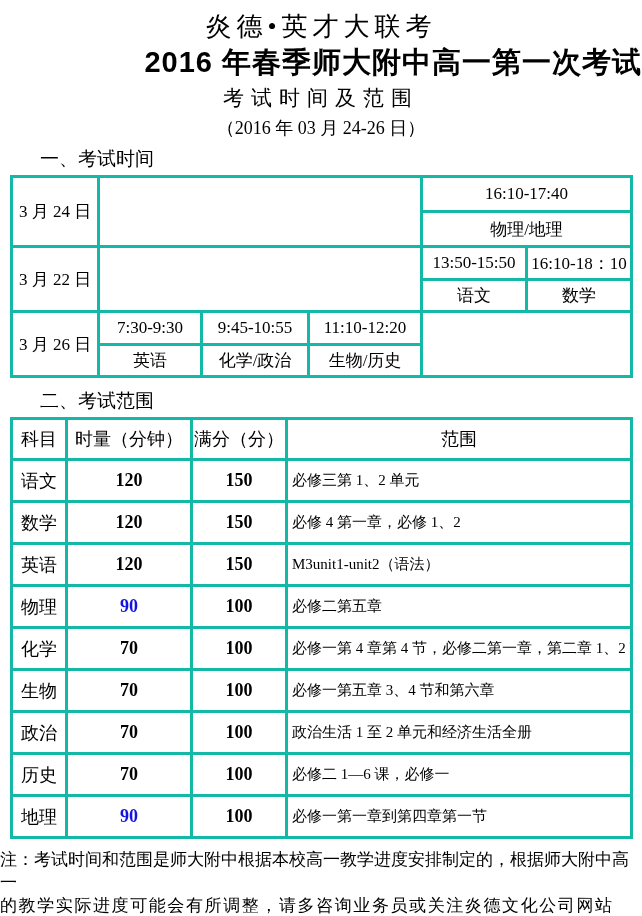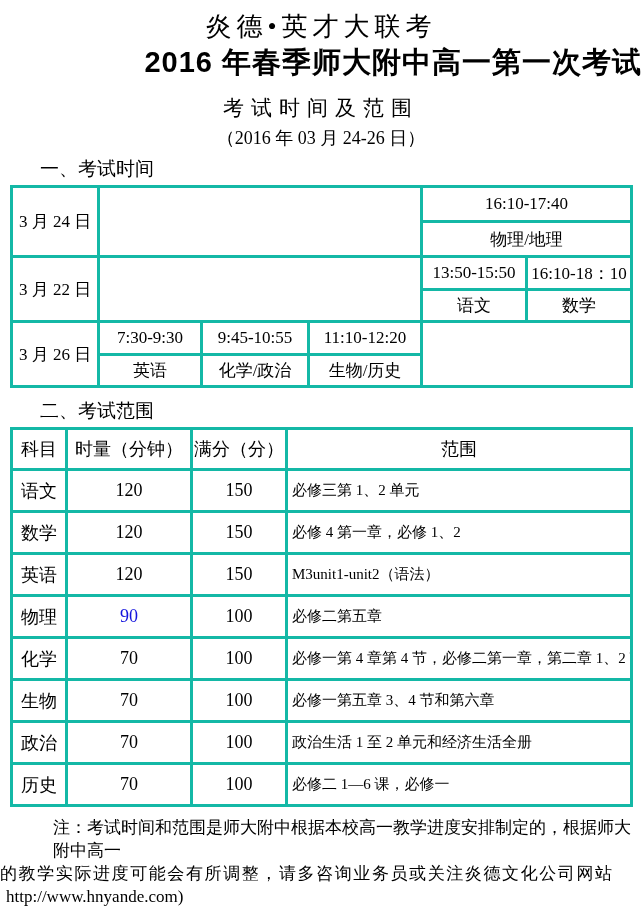--- a/index.html
+++ b/index.html
@@ -14,21 +14,21 @@
   .title-brand{
     margin-top:10px;text-align:center;
     font-size:26px;font-weight:normal;letter-spacing:5px;line-height:34px;
   }
   .title-main{
     text-align:right;
     font-family:"Liberation Sans","DejaVu Sans",sans-serif;
     font-size:29px;font-weight:bold;line-height:37px;letter-spacing:1px;
   }
   .title-sub{
-    text-align:center;font-size:21px;letter-spacing:7px;line-height:29px;margin-top:13px;
+    text-align:center;font-size:21px;letter-spacing:7px;line-height:29px;margin-top:3px;
   }
   .title-date{
     text-align:center;font-size:18px;line-height:26px;margin-top:2px;
   }
 
   
   .section-heading{
     font-size:19px;line-height:22px;margin:7px 0 5px 40px;
   }
 
@@ -42,29 +42,29 @@
     border:3px solid #14b8a6;
     text-align:center;vertical-align:middle;
     font-weight:normal;
     padding:0;overflow:hidden;white-space:nowrap;
   }
   
   .schedule td{font-size:17px;}
   
   .scope th{font-size:18px;}
   .scope td.subject{font-size:18px;}
-  .scope td.num{font-size:18px;}
+  .scope td.num{font-size:18px;font-weight:bold;}
   .scope td.range{
     text-align:left;padding-left:4px;font-size:15px;
   }
   .blue{color:#1414dd;}
 
   
   .note{margin-top:9px;font-size:17px;line-height:23px;}
-  .note .l1{padding-left:53px;}
+  .note .l1{}
   .note .l2{
     width:612px;
     text-align:justify;text-align-last:justify;
   }
   .note .l3{padding-left:6px;}
 </style>
 </head>
 <body>
 
 <div class="page">
@@ -176,20 +176,26 @@
       <td class="num">70</td>
       <td class="num">100</td>
       <td class="range">政治生活 1 至 2 单元和经济生活全册</td>
     </tr>
     <tr style="height:42px">
       <td class="subject">历史</td>
       <td class="num">70</td>
       <td class="num">100</td>
       <td class="range">必修二 1—6 课，必修一</td>
     </tr>
+    <tr style="height:42px">
+      <td class="subject">地理</td>
+      <td class="num blue" style="color: rgb(20, 20, 221);">90</td>
+      <td class="num">100</td>
+      <td class="range">必修一第一章到第四章第一节</td>
+    </tr>
   </tbody>
     </table>
 
   <div class="note">
     <div class="l1">注：考试时间和范围是师大附中根据本校高一教学进度安排制定的，根据师大附中高一</div>
     <div class="l2">的教学实际进度可能会有所调整，请多咨询业务员或关注炎德文化公司网站</div>
     <div class="l3">http://www.hnyande.com)</div>
   </div>
 
 </div>

